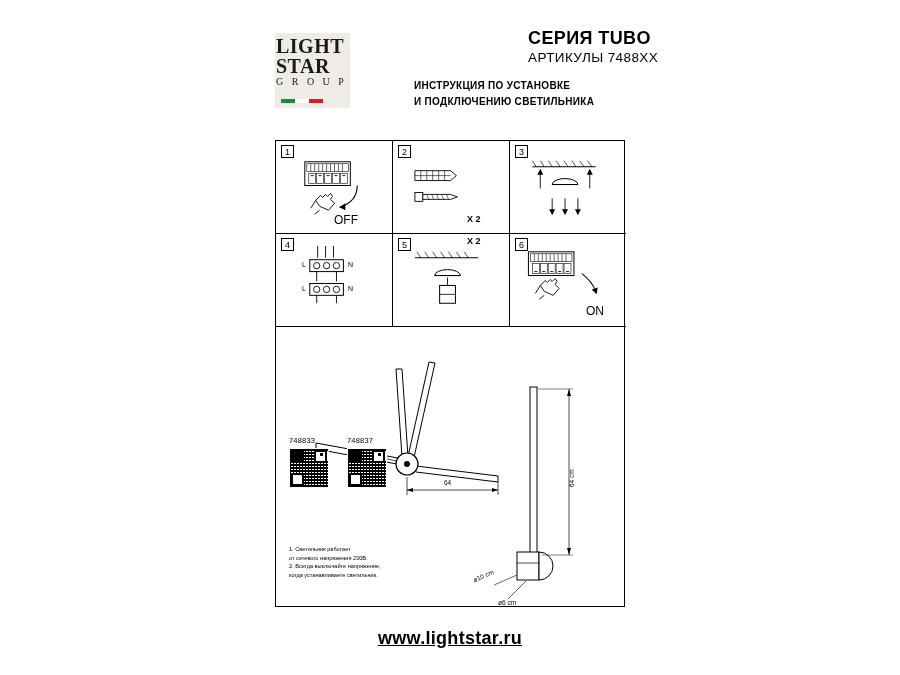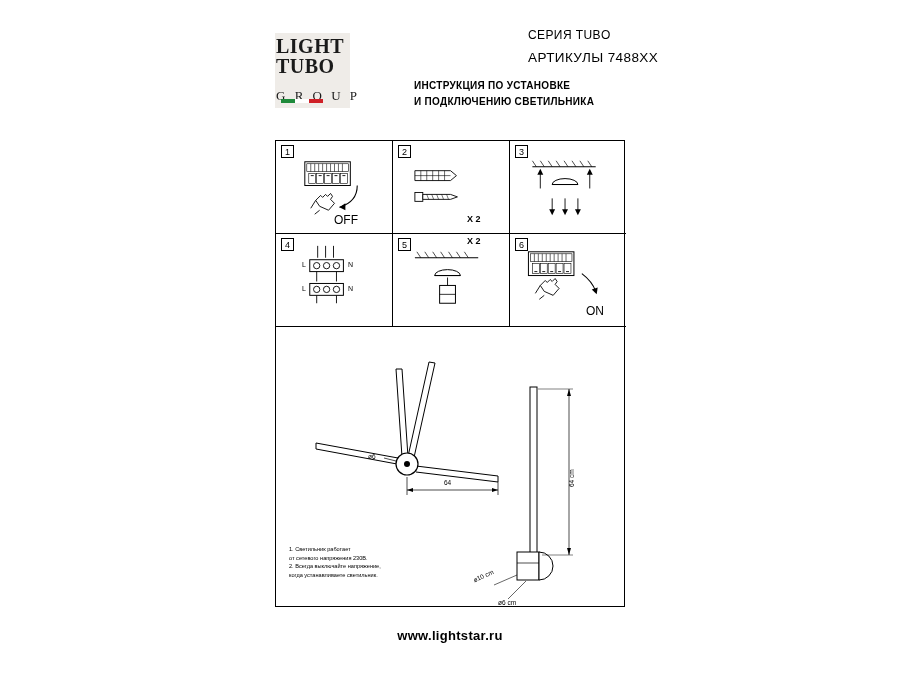--- a/index.html
+++ b/index.html
@@ -37,42 +37,42 @@
     line-height: 1.02;
   }
   .logo-l1, .logo-l2 {
     font-size: 20px;
     font-weight: bold;
     letter-spacing: 0.5px;
     color: #1a1a1a;
     display: block;
   }
   .logo-l3 {
-    font-size: 13px;
+    font-size: 10px;
     letter-spacing: 3px;
     color: #1a1a1a;
     display: block;
-    margin-top: 12px;
+    margin-top: 0;
   }
   .logo-flag {
     position: absolute;
     left: 281px; top: 99px;
     width: 42px; height: 4px;
     display: flex;
   }
   .logo-flag i { flex: 1 1 33%; display: block; height: 100%; }
   .flag-g { background: #1f8a3b; }
   .flag-w { background: #ffffff; }
   .flag-r { background: #cf2027; }
 
   .hdr-series {
     position: absolute;
     left: 528px; top: 28px;
-    font-size: 12px;
-    font-weight: normal;
+    font-size: 18px;
+    font-weight: bold;
     letter-spacing: 0.4px;
   }
   .hdr-art {
     position: absolute;
     left: 528px; top: 50px;
     font-size: 13.5px;
     font-weight: normal;
     letter-spacing: 0.4px;
   }
   .hdr-title {
@@ -187,23 +187,24 @@
     color: #000;
   }
   .notes div { white-space: nowrap; }
 
   
   .footer {
     position: absolute;
     left: 0; top: 628px;
     width: 900px;
     text-align: center;
-    font-size: 13px;
+    font-size: 18px;
     font-weight: bold;
     letter-spacing: 0.3px;
+    text-decoration: underline;
   }
 
   
   .drawing { position: absolute; left: 0; top: 0; width: 100%; height: 100%; }
   svg { display: block; }
   .lbl {
     position: absolute;
     font-size: 12px;
     font-weight: normal;
   }
@@ -230,21 +231,21 @@
   }
 </style>
 </head>
 <body>
 
 <div class="page">
 
   <div class="logo-box"></div>
   <div class="logo-text">
     <span class="logo-l1">LIGHT</span>
-    <span class="logo-l2">TUBO</span>
+    <span class="logo-l2">STAR</span>
     <span class="logo-l3">G R O U P</span>
   </div>
   <div class="logo-flag">
     <i class="flag-g"></i>
       <i class="flag-w"></i>
       <i class="flag-r"></i>
   </div>
 
   <div class="hdr-series">СЕРИЯ TUBO</div>
   <div class="hdr-art">АРТИКУЛЫ 7488XX</div>
@@ -510,20 +511,36 @@
 
       <div class="dim" style="left:92px; top:126px;">ø6</div>
       <div class="dim" style="left:168px; top:152px;">64</div>
       <div class="dim-v" style="left:292px; top:160px;">64 cm</div>
       <div class="dim" style="left:196px; top:250px; transform:rotate(-24deg); transform-origin:left top;">ø10 cm</div>
       <div class="dim" style="left:222px; top:272px;">ø6 cm</div>
     </div>
   </div>
 
   <div class="codes">
+    <div class="code-row">
+      <div class="code-col">
+        <div class="code-label">748833</div>
+        <div class="qr">
+            <span class="qr-tr"></span>
+            <span class="qr-core"></span>
+          </div>
+      </div>
+      <div class="code-col">
+        <div class="code-label">748837</div>
+        <div class="qr">
+            <span class="qr-tr"></span>
+            <span class="qr-core"></span>
+          </div>
+      </div>
+    </div>
   </div>
 
   <div class="notes">
     <div>1. Светильник работает</div>
     <div>от сетевого напряжения 230В.</div>
     <div>2. Всегда выключайте напряжение,</div>
     <div>когда устанавливаете светильник.</div>
   </div>
 
   <div class="footer">www.lightstar.ru</div>

